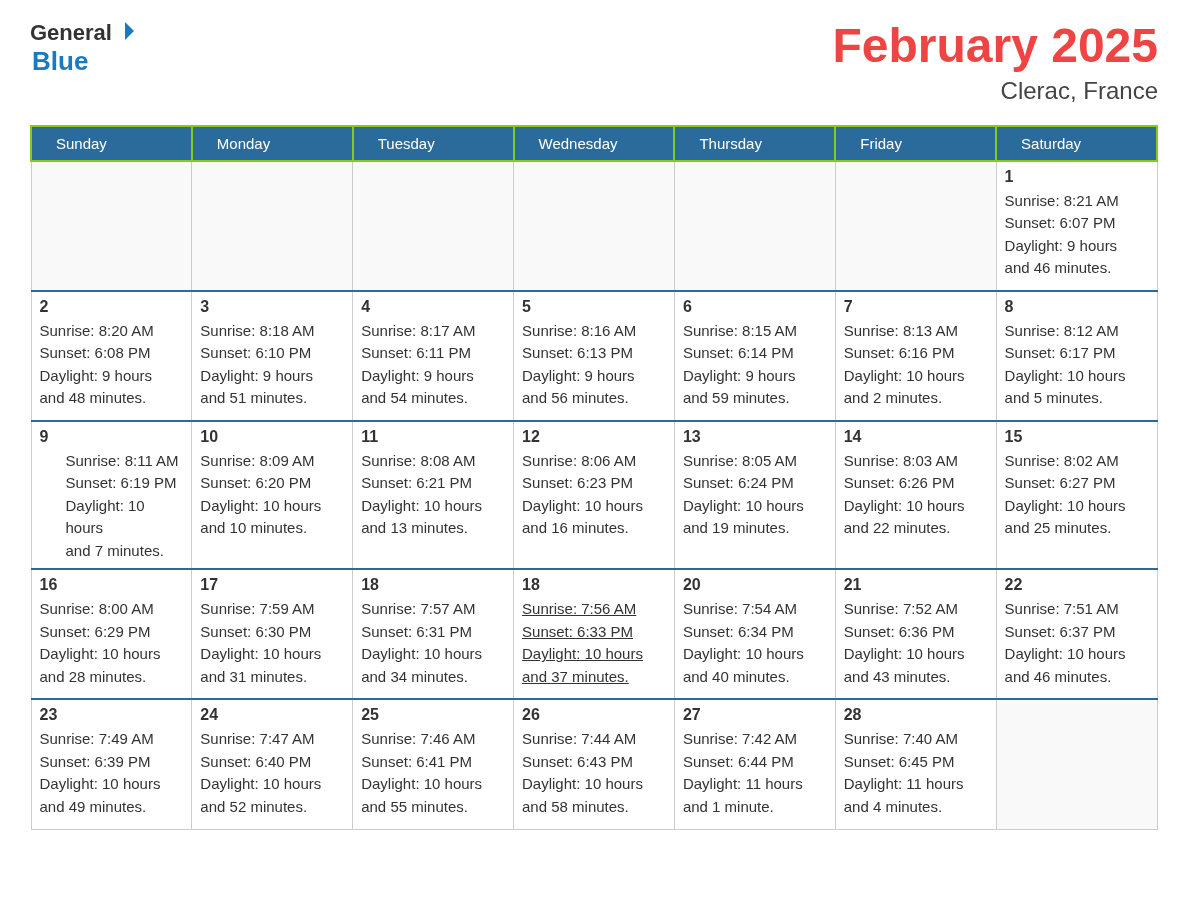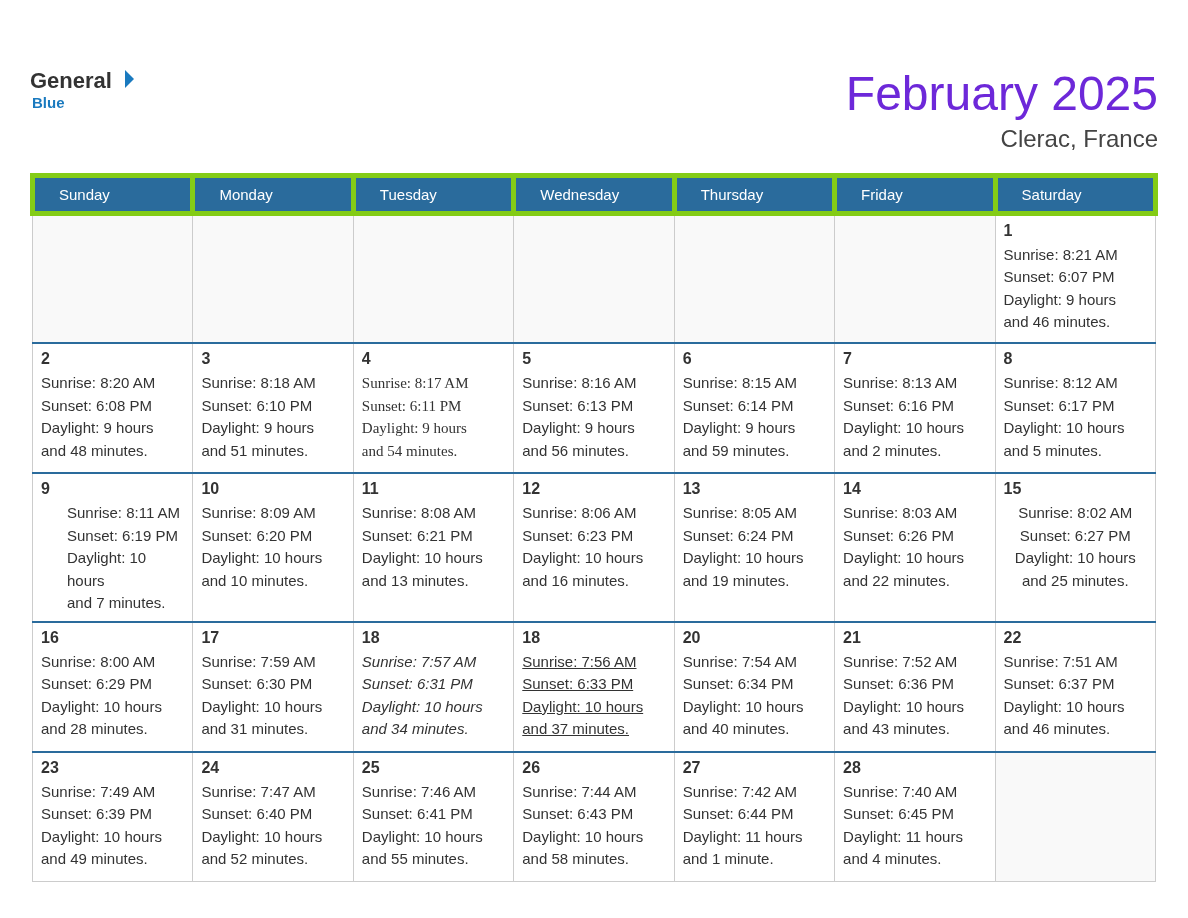--- a/index.html
+++ b/index.html
@@ -8,58 +8,57 @@
       background: #fff;
       padding: 20px 30px;
       width: 1188px;
       min-height: 918px;
     }
     .header {
       display: flex;
       justify-content: space-between;
       align-items: flex-start;
       margin-bottom: 20px;
-      margin-top: 48px;
     }
     .logo-text-general {
       font-size: 22px;
       font-weight: bold;
       color: #333;
     }
     .logo-text-blue {
-      font-size: 15px;
+      font-size: 26px;
       font-weight: bold;
       color: #1a7abf;
     }
     .title-section {
       text-align: right;
     }
     .calendar-title {
       font-size: 48px;
-      font-weight: normal;
-      color: #6d28d9;
+      font-weight: bold;
+      color: #ef4444;
       line-height: 1.1;
     }
     .calendar-subtitle {
       font-size: 24px;
       color: #444;
       margin-top: 4px;
     }
     table {
       width: 100%;
       border-collapse: collapse;
     }
     th {
       background-color: #2a6b9c;
       color: #fff;
       font-size: 15px;
       font-weight: normal;
       padding: 8px 24px;
       text-align: left;
-      border: 5px solid #84cc16;
+      border: 2px solid #84cc16;
     }
     td {
       vertical-align: top;
       border: 1px solid #ccc;
       padding: 6px 8px;
       width: 14.28%;
       min-height: 100px;
       height: 130px;
     }
     td.empty {
@@ -153,21 +152,21 @@
         </td>
         <td>
           <div class="day-number">3</div>
           <div class="day-info" style="white-space: pre-line;">Sunrise: 8:18 AM
 Sunset: 6:10 PM
 Daylight: 9 hours
 and 51 minutes.</div>
         </td>
         <td>
           <div class="day-number">4</div>
-          <div class="day-info" style="white-space: pre-line; font-family: Liberation Serif, serif;">Sunrise: 8:17 AM
+          <div class="day-info" style="white-space: pre-line;">Sunrise: 8:17 AM
 Sunset: 6:11 PM
 Daylight: 9 hours
 and 54 minutes.</div>
         </td>
         <td>
           <div class="day-number">5</div>
           <div class="day-info" style="white-space: pre-line;">Sunrise: 8:16 AM
 Sunset: 6:13 PM
 Daylight: 9 hours
 and 56 minutes.</div>
@@ -232,21 +231,21 @@
         </td>
         <td>
           <div class="day-number">14</div>
           <div class="day-info" style="white-space: pre-line;">Sunrise: 8:03 AM
 Sunset: 6:26 PM
 Daylight: 10 hours
 and 22 minutes.</div>
         </td>
         <td>
           <div class="day-number">15</div>
-          <div class="day-info" style="white-space: pre-line; text-align: center;">Sunrise: 8:02 AM
+          <div class="day-info" style="white-space: pre-line;">Sunrise: 8:02 AM
 Sunset: 6:27 PM
 Daylight: 10 hours
 and 25 minutes.</div>
         </td>
       </tr>
       <tr class="week-row">
         <td>
           <div class="day-number">16</div>
           <div class="day-info" style="white-space: pre-line;">Sunrise: 8:00 AM
 Sunset: 6:29 PM
@@ -255,21 +254,21 @@
         </td>
         <td>
           <div class="day-number">17</div>
           <div class="day-info" style="white-space: pre-line;">Sunrise: 7:59 AM
 Sunset: 6:30 PM
 Daylight: 10 hours
 and 31 minutes.</div>
         </td>
         <td>
           <div class="day-number">18</div>
-          <div class="day-info" style="white-space: pre-line; font-style: italic;">Sunrise: 7:57 AM
+          <div class="day-info" style="white-space: pre-line;">Sunrise: 7:57 AM
 Sunset: 6:31 PM
 Daylight: 10 hours
 and 34 minutes.</div>
         </td>
         <td>
           <div class="day-number">18</div>
           <div class="day-info" style="white-space: pre-line; text-decoration: underline;">Sunrise: 7:56 AM
 Sunset: 6:33 PM
 Daylight: 10 hours
 and 37 minutes.</div>

